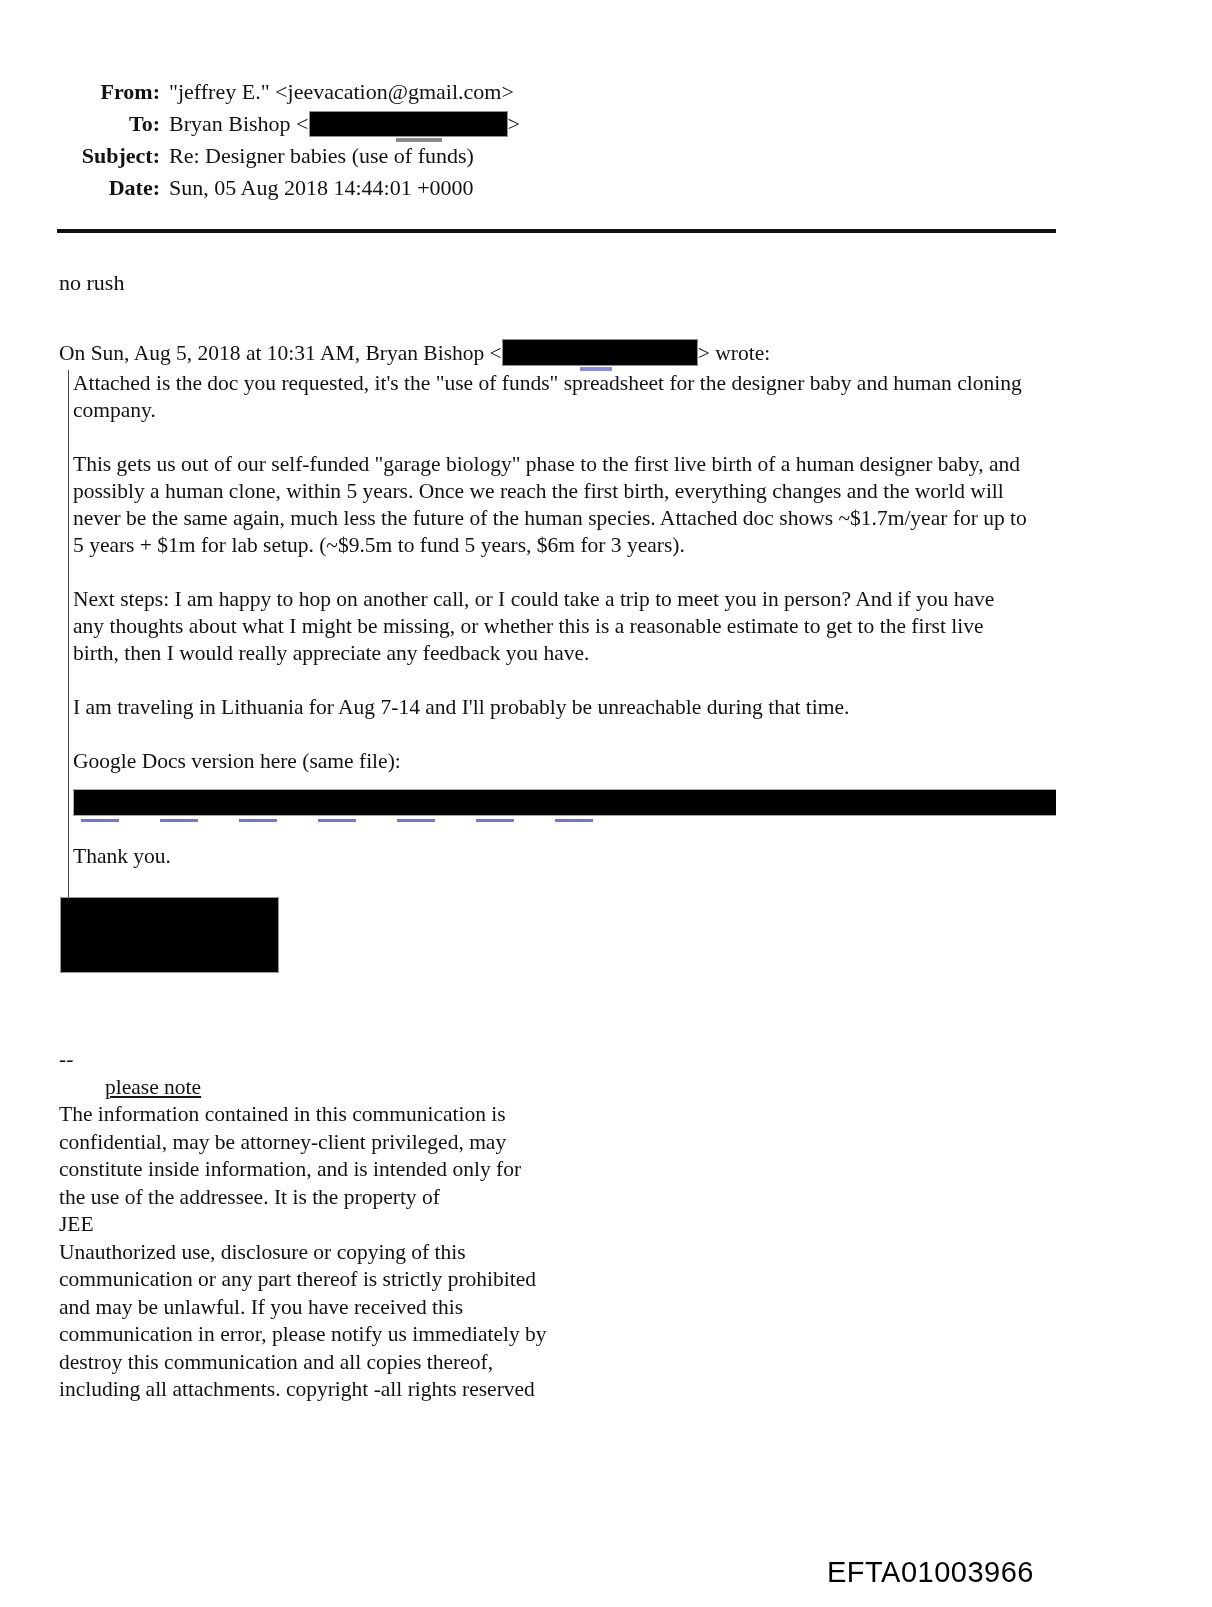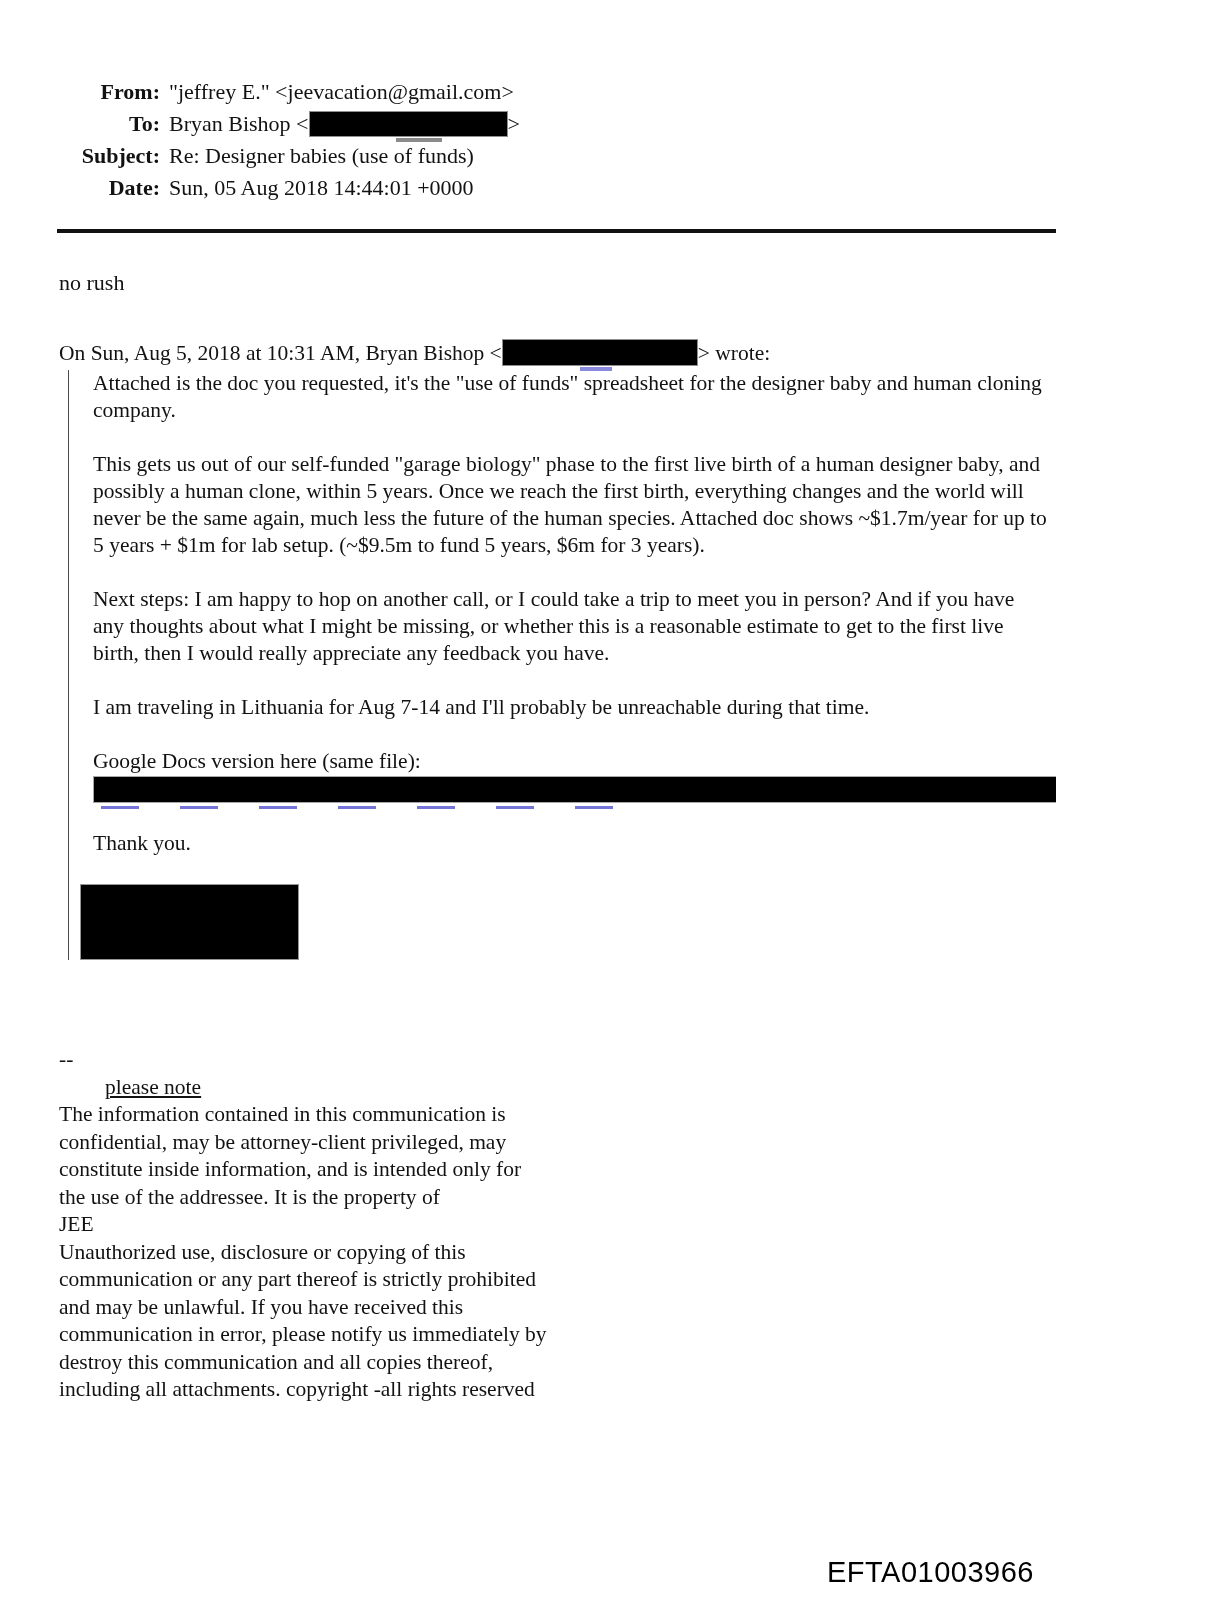--- a/index.html
+++ b/index.html
@@ -56,26 +56,26 @@
   .no-rush { position: absolute; top: 260px; left: 59px; font-size: 22px; line-height: 27px; margin-top: 9px; }
 
   .attribution { position: absolute; top: 339px; left: 59px; font-size: 21.5px; line-height: 28px; white-space: nowrap; text-align: center; }
 
   
   .quote {
     position: absolute;
     top: 370px; left: 68px;
     width: 1070px;
     border-left: 1px solid #4a4a4a;
-    padding-left: 24px;
+    padding-left: 4px;
     font-size: 21.5px;
     line-height: 27px;
   }
   .quote p { margin: 0 0 27px 0; white-space: pre-line; }
-  .quote p.tight { margin-bottom: 1px; }
+  .quote p.tight { margin-bottom: 14px; }
 
   .redact-bar {
     width: 1030px; height: 25px;
     background: #000;
     border: 1px solid #a8a8a8;
     margin-top: 1px;
   }
   .link-remnant {
     height: 3px; width: 530px;
     margin: 3px 0 0 8px;

